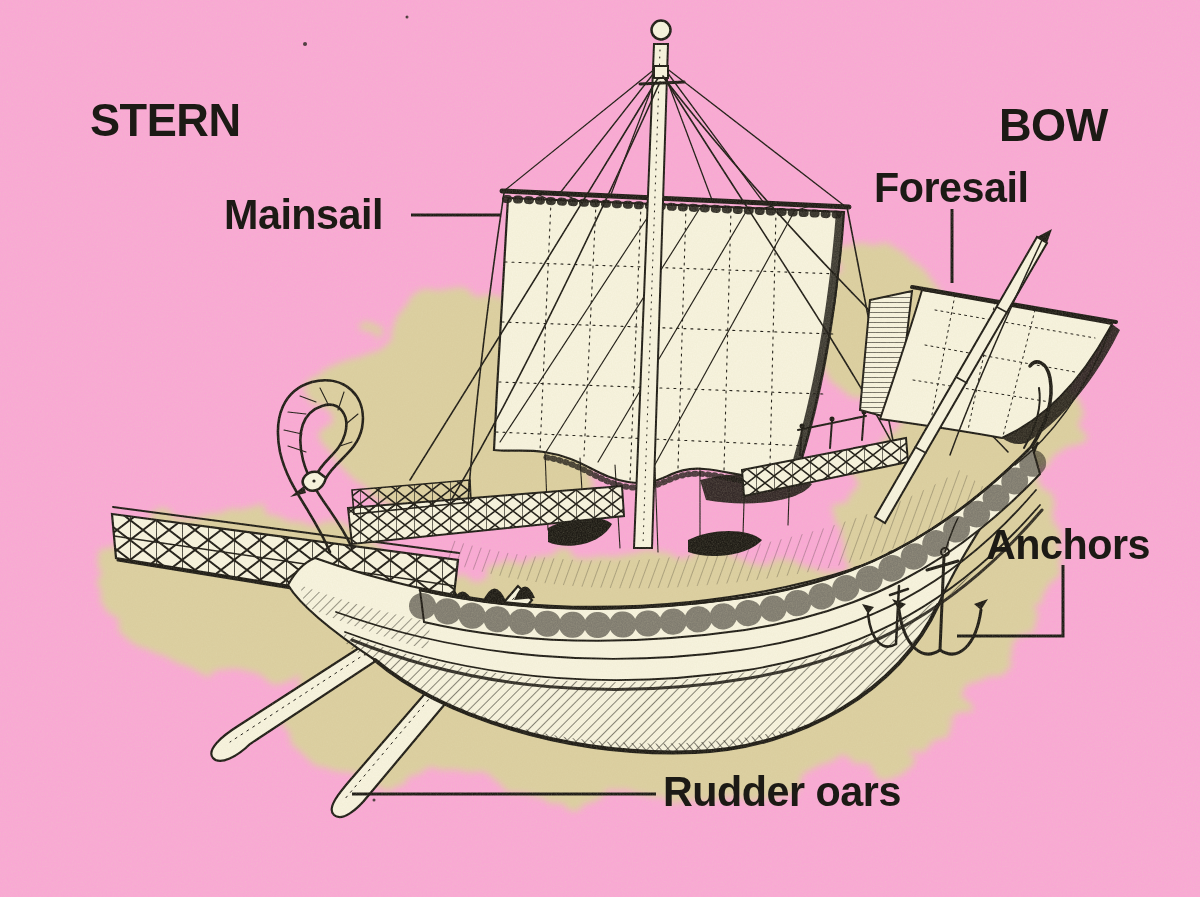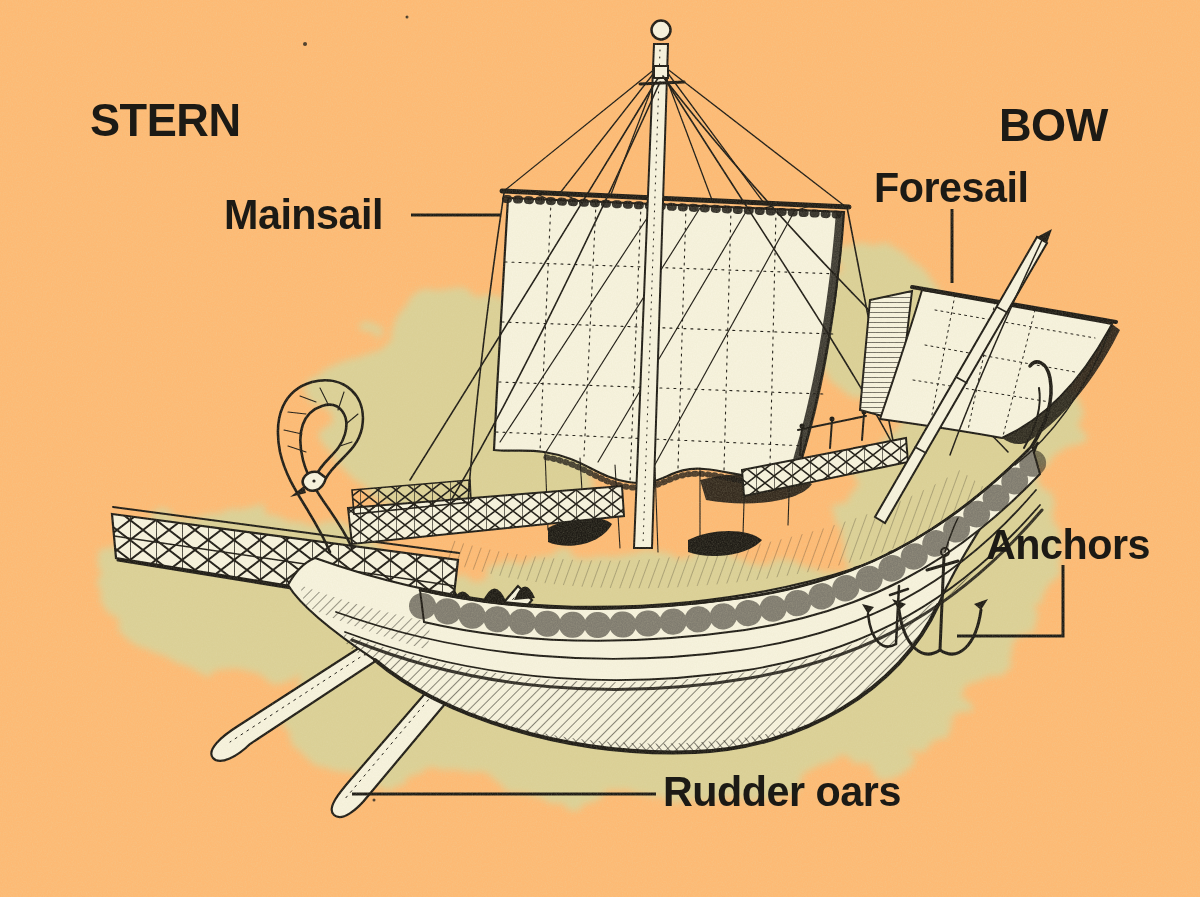--- a/index.html
+++ b/index.html
@@ -1,17 +1,17 @@
 <!DOCTYPE html>
 <html><head>
 <meta charset="utf-8">
 <style>
   html,body{margin:0;padding:0;}
   body{background:#f3efd8;font-family:"Liberation Sans",sans-serif;}
-  .stage{position:relative;width:1200px;height:897px;background:#fdba74;overflow:hidden;}
+  .stage{position:relative;width:1200px;height:897px;background:#f9a8d4;overflow:hidden;}
   .stage svg{position:absolute;left:0;top:0;}
   .label{
     position:absolute;
     font-family:"Liberation Sans","DejaVu Sans",sans-serif;
     font-weight:bold;
     color:#1c1a15;
     letter-spacing:-0.5px;
     white-space:nowrap;
     transform:scaleX(0.96);
     transform-origin:left top;

